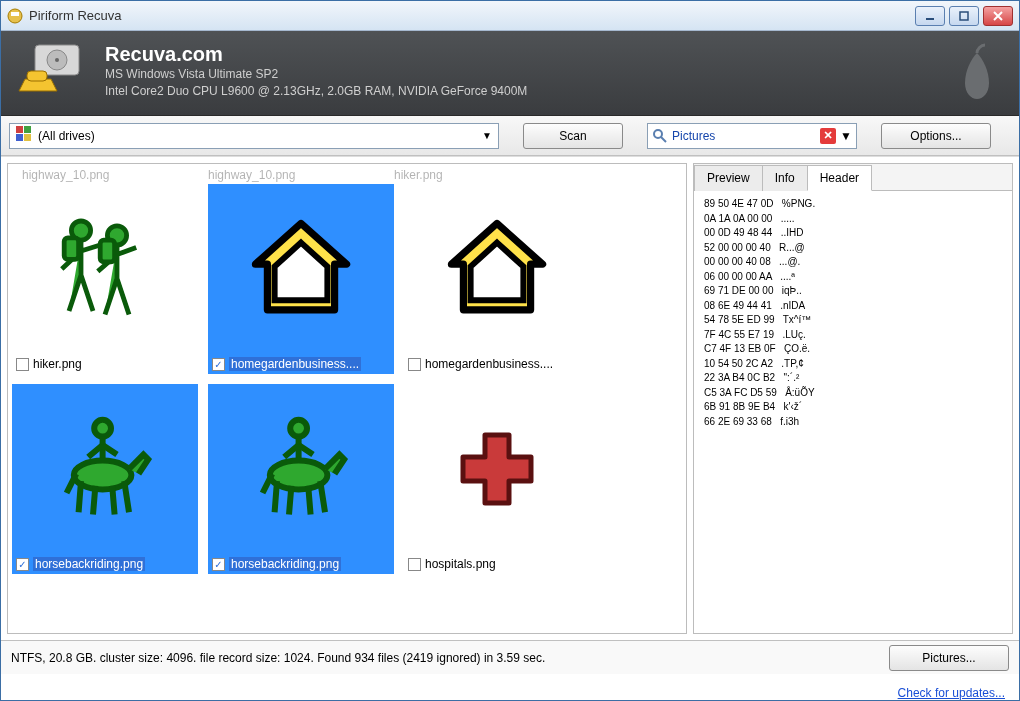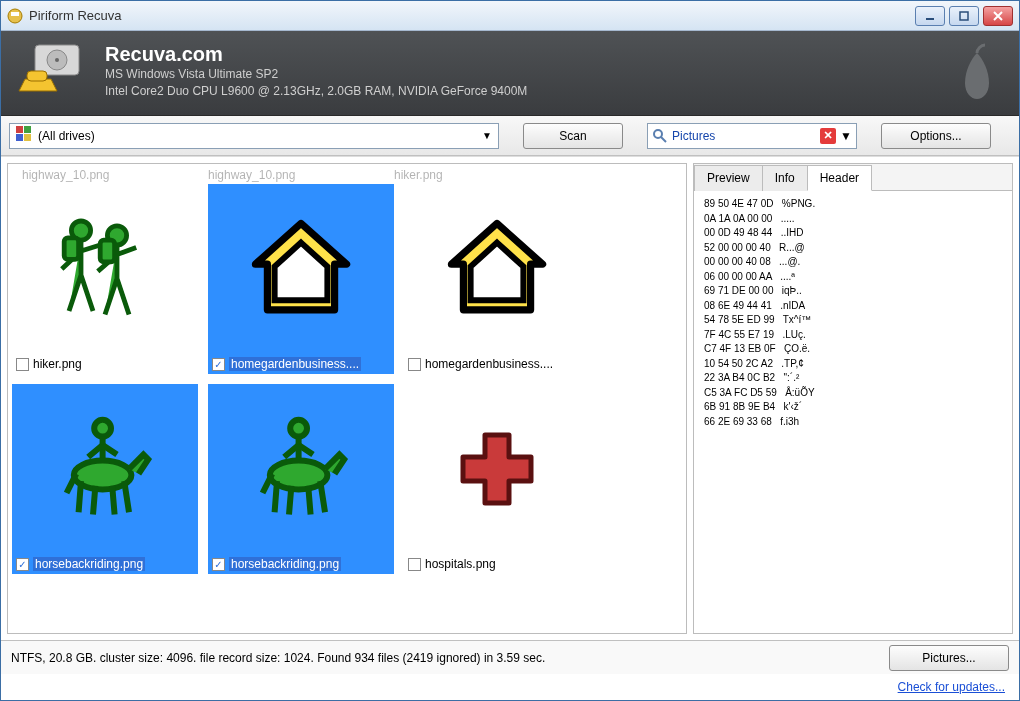--- a/index.html
+++ b/index.html
@@ -38,21 +38,21 @@
 .thumb.sel .thumb-label { background:#2f8fff; }
 .thumb.sel .thumb-label .lbltext { background:#2f70d8; color:#fff; padding:0 2px; }
 .chk { width:13px; height:13px; border:1px solid #888; background:#fff; display:inline-flex; align-items:center; justify-content:center; font-size:10px; color:#2f70d8; }
 .side-pane { width:320px; border:1px solid #bcbcbc; display:flex; flex-direction:column; }
 .tabs { display:flex; background:#f4f4f4; border-bottom:1px solid #bcbcbc; }
 .tab { padding:5px 12px; border:1px solid #bcbcbc; border-bottom:none; background:#ececec; margin-right:-1px; cursor:default; position:relative; top:1px; }
 .tab.active { background:#fff; border-bottom:1px solid #fff; }
 .hex-area { flex:1; overflow-y:scroll; padding:6px 10px; font-family: Liberation Sans, sans-serif; font-size:10px; line-height:1.45; white-space:pre; }
 .statusbar { height:34px; border-top:1px solid #c0c0c0; display:flex; align-items:center; padding:0 10px; background:#f9f9f9; gap:10px; }
 .statusbar .stext { flex:1; font-size:12px; }
-.linkbar { height:26px; display:flex; align-items:center; justify-content:flex-end; padding:0 14px; }
+.linkbar { height:26px; display:flex; align-items:flex-end; justify-content:flex-end; padding:0 14px; }
 .linkbar a { color:#1a4fd6; text-decoration:underline; font-size:12px; }
 </style>
 </head>
 <body>
 
 <div class="window">
   <div class="titlebar">
     <span class="app-icon">
       <svg viewBox="0 0 16 16">
           <circle cx="8" cy="8" r="7" fill="#e6c04c" stroke="#a67c00"></circle>

